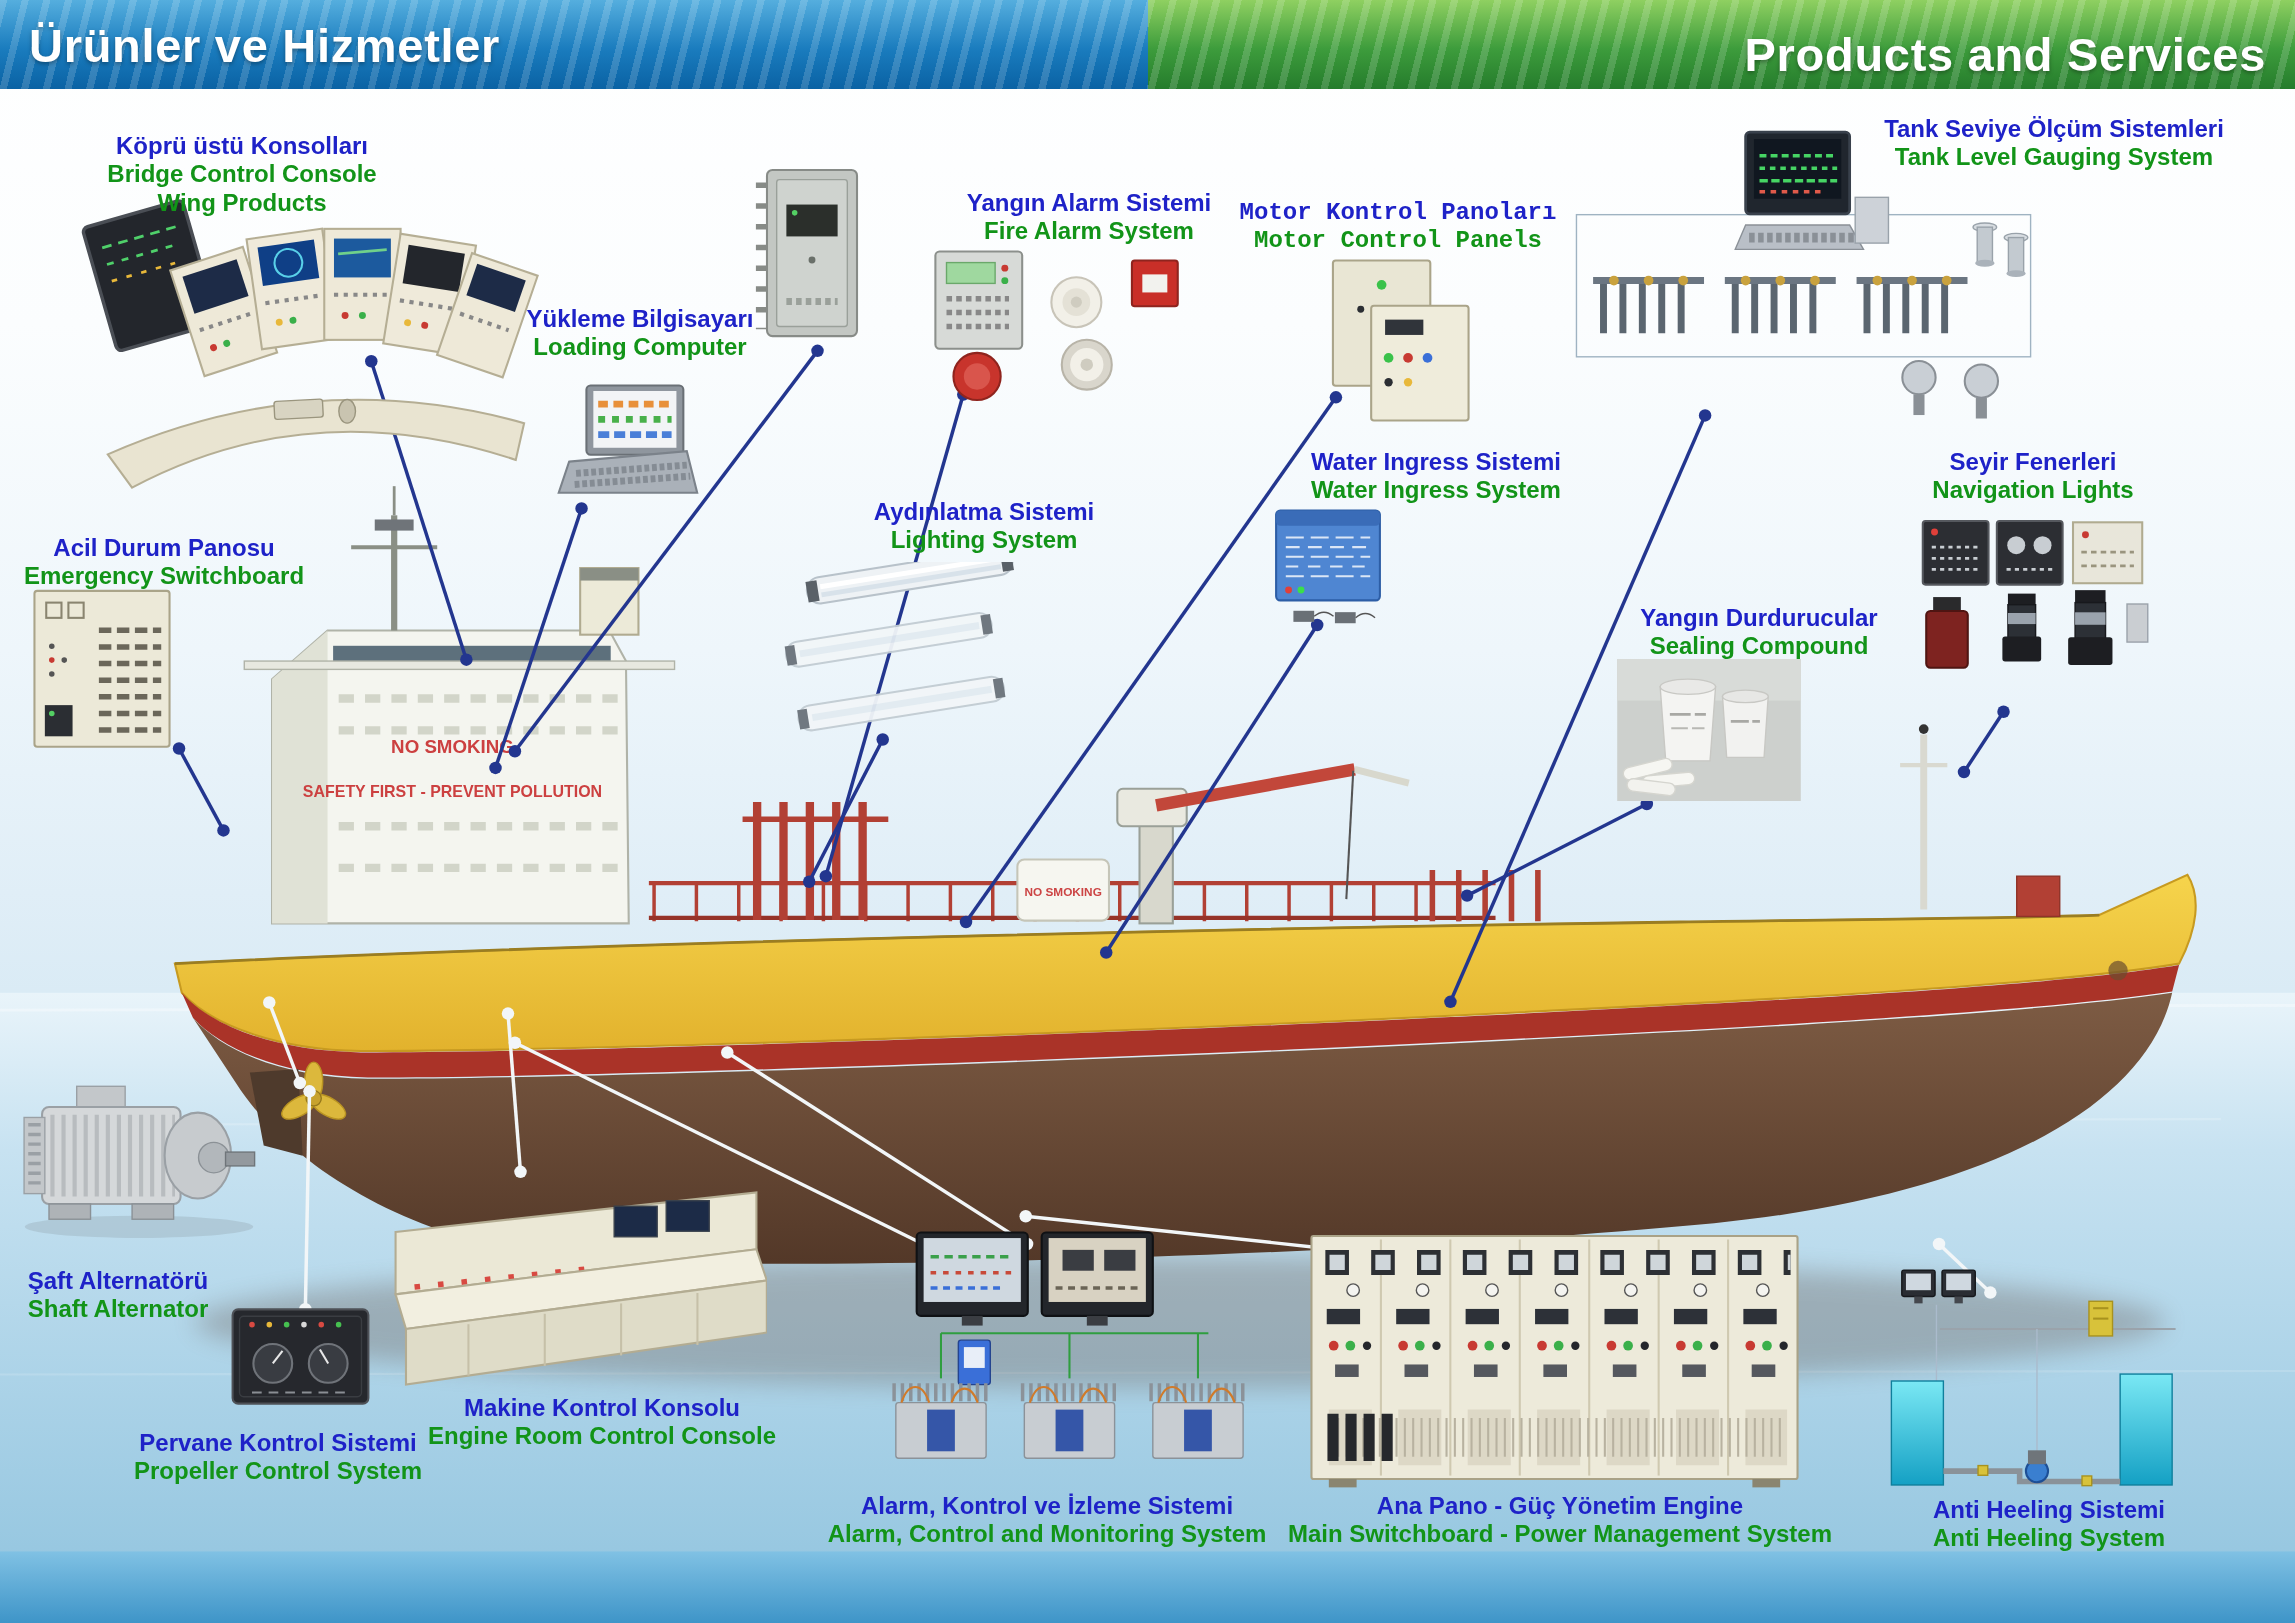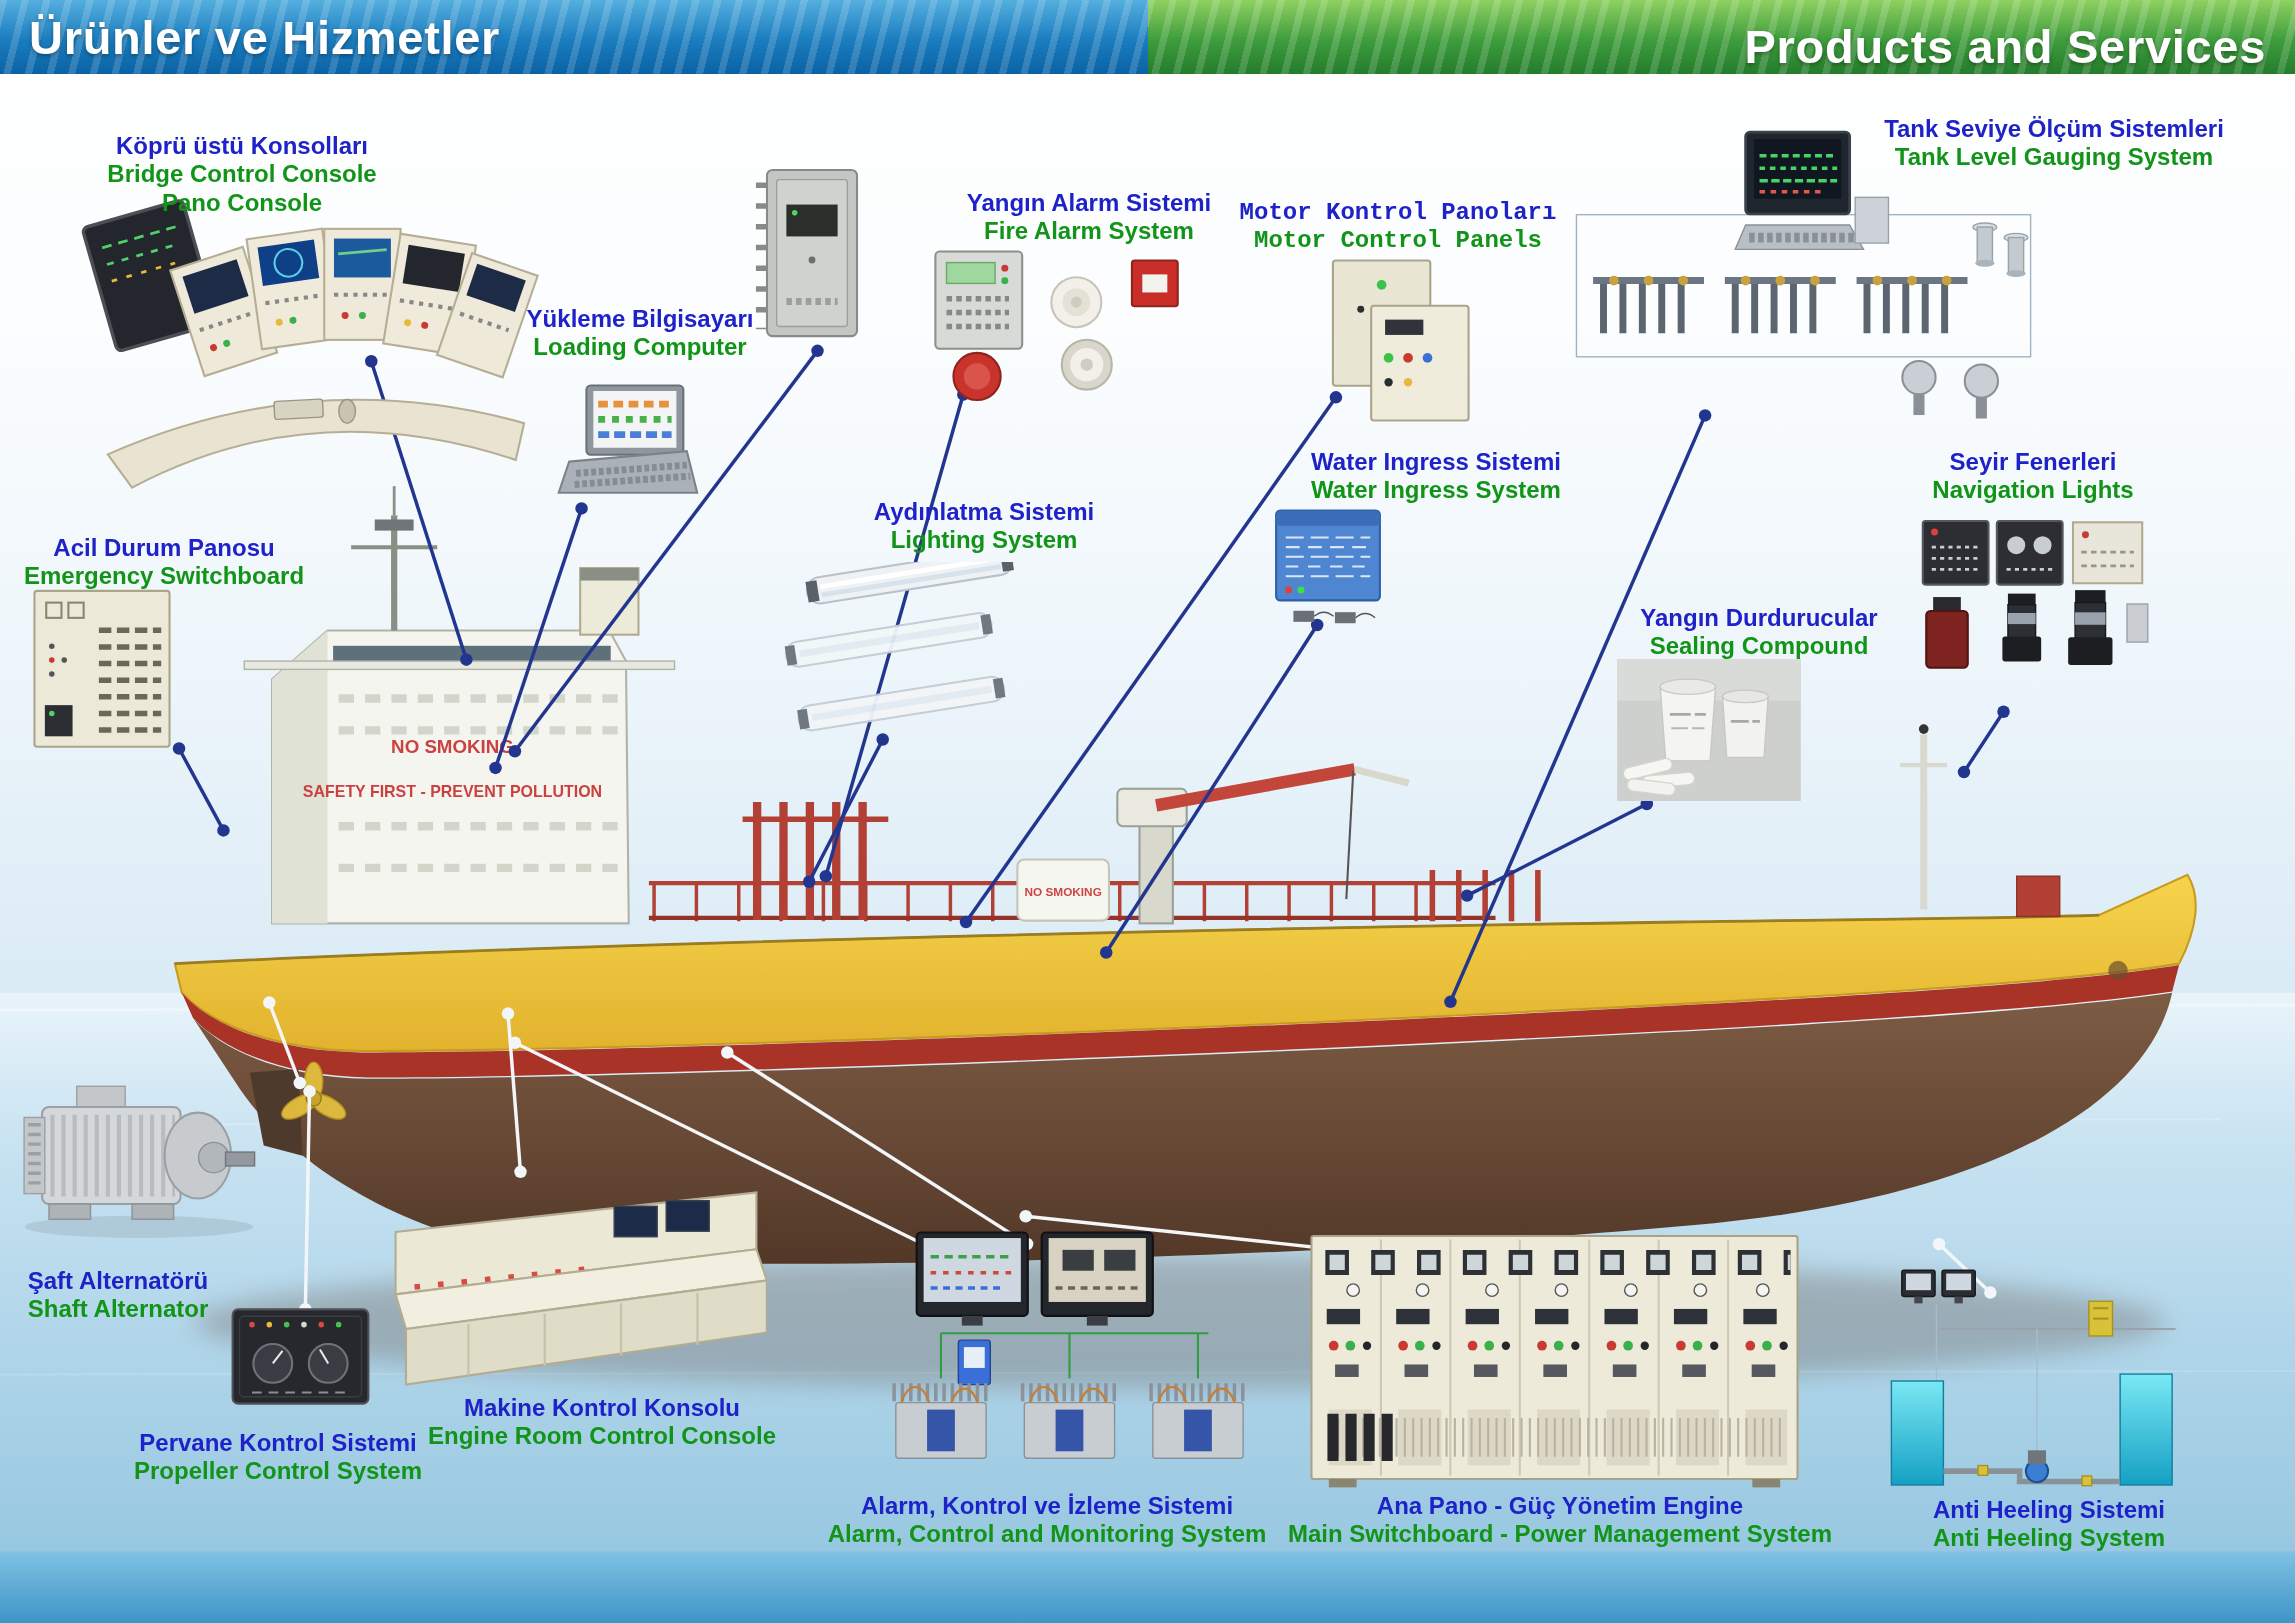--- a/index.html
+++ b/index.html
@@ -3,21 +3,21 @@
 <meta charset="utf-8">
 <title>Products and Services</title>
 <style>
   html,body{margin:0;padding:0;background:#ffffff;}
   .canvas{
     position:relative;width:2295px;height:1624px;overflow:hidden;
     font-family:"Liberation Sans",sans-serif;
     background:linear-gradient(180deg,#ffffff 0%,#fbfdfe 20%,#eef6fb 40%,#e0eef7 55%,#d6e9f4 65%,#cfe5f2 100%);
   }
   
-  .header{position:absolute;top:0;left:0;right:0;height:74px;display:flex;z-index:40;}
+  .header{position:absolute;top:0;left:0;right:0;height:89px;display:flex;z-index:40;}
   .header .half{flex:1;position:relative;overflow:hidden;}
   .half.blue{background:linear-gradient(180deg,#55aede 0%,#1a7cbe 55%,#0a62a4 100%);}
   .half.green{background:linear-gradient(180deg,#8fd061 0%,#3d9c3c 55%,#257c2c 100%);}
   .half::after{content:"";position:absolute;inset:0;
     background:repeating-linear-gradient(104deg,rgba(255,255,255,.16) 0 7px,rgba(255,255,255,0) 7px 21px);}
   .header h1{position:absolute;top:50%;transform:translateY(-50%);margin:0;color:#ffffff;
     font-size:47px;font-weight:bold;letter-spacing:0.7px;text-shadow:0 2.1px 4.2px rgba(0,0,0,.35);z-index:2;}
   .half.blue h1{left:29px;}
   .half.green h1{right:29px;margin-top:9px;}
   
@@ -676,21 +676,21 @@
       <circle cx="225" cy="300" r="16" fill="#3a7fd0" stroke="#1d4f96" stroke-width="3"></circle>
       <rect x="212" y="270" width="26" height="20" fill="#6f757a"></rect>
       <rect x="140" y="292" width="14" height="14" fill="#d8c23a" stroke="#a8921e" stroke-width="2"></rect>
       <rect x="290" y="307" width="14" height="14" fill="#d8c23a" stroke="#a8921e" stroke-width="2"></rect>
     </svg>
   </div>
 
   <div class="label" style="left:242px;top:132px;">
     <div class="tr">Köprü üstü Konsolları</div>
     <div class="en">Bridge Control Console</div>
-    <div class="en">Pano Console</div>
+    <div class="en">Wing Products</div>
   </div>
 
 
   <div class="label" style="left:1089px;top:189px;">
     <div class="tr">Yangın Alarm Sistemi</div>
     <div class="en">Fire Alarm System</div>
   </div>
 
   <div class="label" style="left:1398px;top:199px;font-family:Liberation Mono, monospace;">
     <div class="tr">Motor Kontrol Panoları</div>

